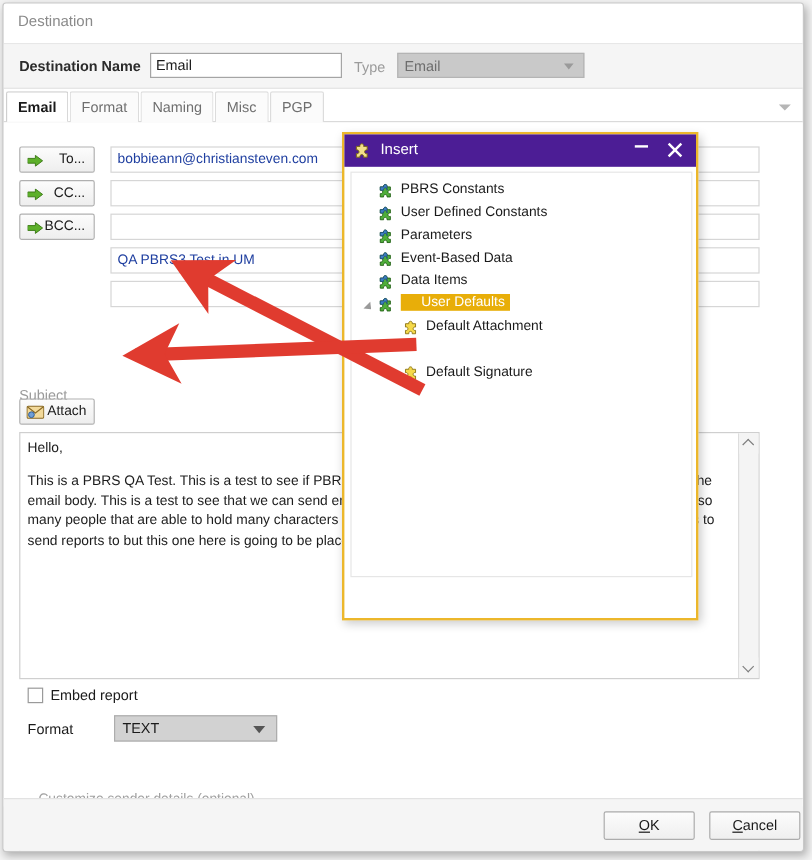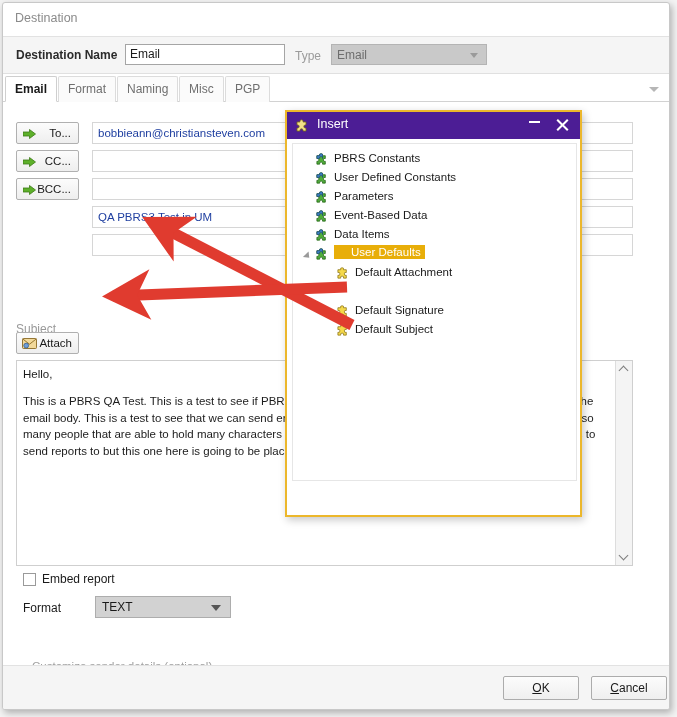--- a/index.html
+++ b/index.html
@@ -448,26 +448,20 @@
             <path d="M2 4h3a1.6 1.6 0 113 0h3v3a1.6 1.6 0 100 3v3H8a1.6 1.6 0 10-3 0H2v-3a1.6 1.6 0 100-3z" fill="#f5d94a" stroke="#8a7212" stroke-width="0.8"></path>
           </svg>
           <span class="tlabel" style="left: 62px;">Default Attachment</span>
         </div>
         <div class="tnode" style="top: 158px; width: 100%;">
           <svg class="puzzle" viewBox="0 0 16 15" style="left: 43px;">
             <path d="M2 4h3a1.6 1.6 0 113 0h3v3a1.6 1.6 0 100 3v3H8a1.6 1.6 0 10-3 0H2v-3a1.6 1.6 0 100-3z" fill="#f5d94a" stroke="#8a7212" stroke-width="0.8"></path>
           </svg>
           <span class="tlabel" style="left: 62px;">Default Signature</span>
         </div>
-        <div class="tnode" style="top: 177px; width: 100%;">
-          <svg class="puzzle" viewBox="0 0 16 15" style="left: 43px;">
-            <path d="M2 4h3a1.6 1.6 0 113 0h3v3a1.6 1.6 0 100 3v3H8a1.6 1.6 0 10-3 0H2v-3a1.6 1.6 0 100-3z" fill="#f5d94a" stroke="#8a7212" stroke-width="0.8"></path>
-          </svg>
-          <span class="tlabel" style="left: 62px;">Default Subject</span>
-        </div>
       </div>
  </div>
 
  <svg class="arrow-layer" viewBox="0 0 677 717">
    <defs>
      <marker id="ah" markerWidth="5" markerHeight="5" refX="3.6" refY="2.5" orient="auto" markerUnits="strokeWidth">
        <path d="M0.2,0.2 L4.6,2.5 L0.2,4.8 L1.4,2.5 Z" fill="#e03b2f"></path>
      </marker>
    </defs>
 

